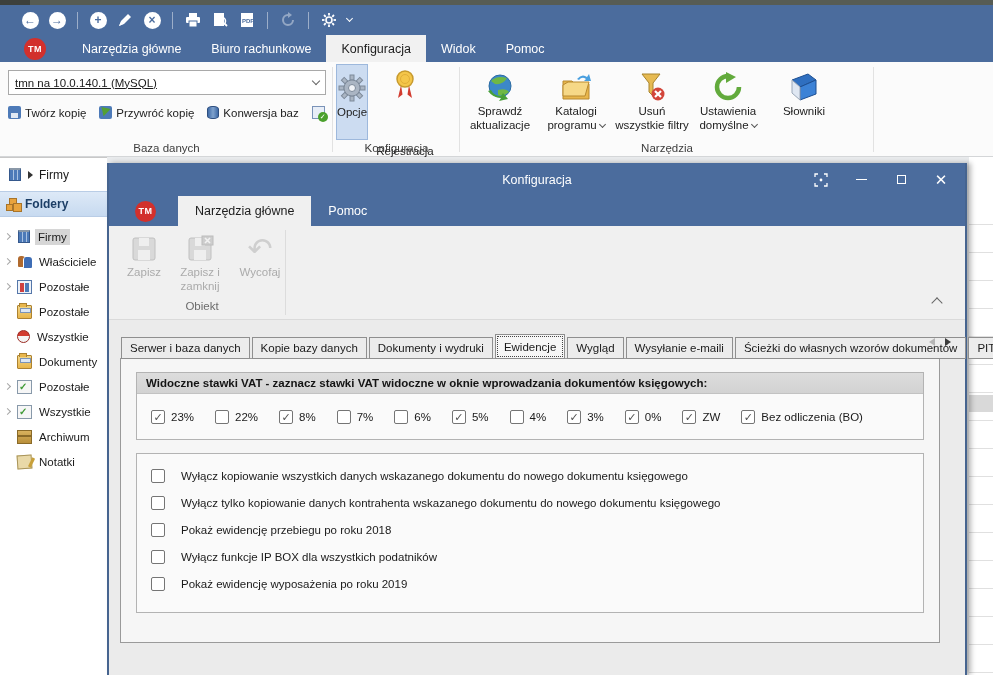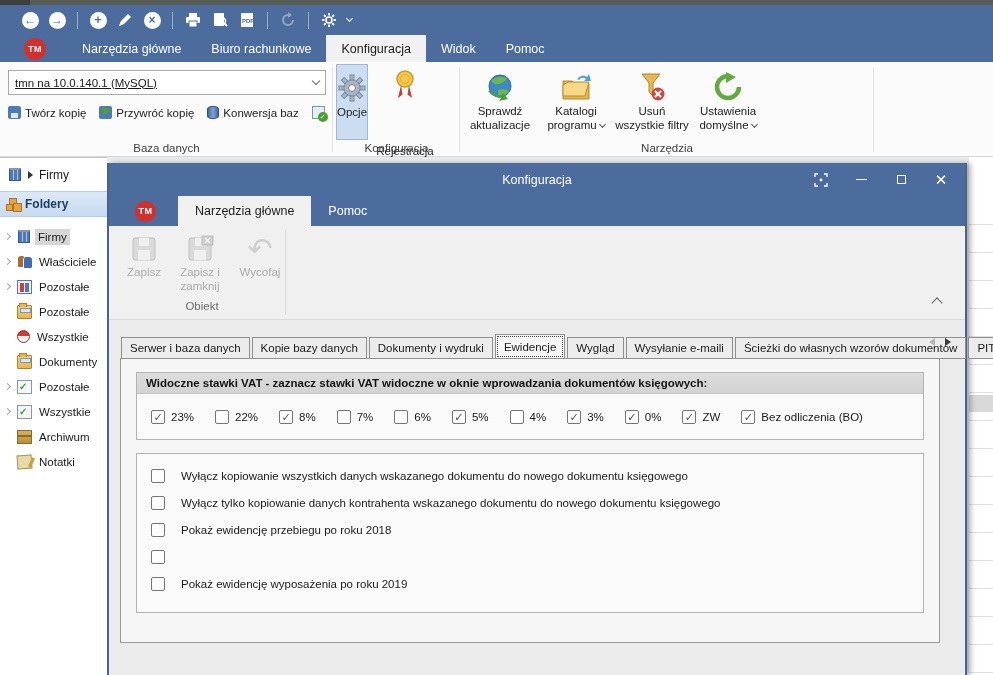--- a/index.html
+++ b/index.html
@@ -325,20 +325,30 @@
       </div>
       <div class="bigbtn">
         <span class="bicon">
           <svg width="30" height="30" viewBox="0 0 30 30">
               <path d="M15 4 a11 11 0 1 0 11 11" fill="none" stroke="#62aa3c" stroke-width="4.5"></path>
               <path d="M13 0 l10 5 -10 6 z" fill="#62aa3c"></path>
             </svg>
         </span>
         <span><span>Ustawienia domyślne</span><span class="chev-dn"></span></span>
       </div>
+      <div class="bigbtn">
+        <span class="bicon">
+          <svg width="32" height="30" viewBox="0 0 32 30">
+              <path d="M4 8 L20 2 L28 8 L12 15 Z" fill="#2f6fc0" stroke="#1d4f92"></path>
+              <path d="M12 15 L28 8 L28 22 L12 28 Z" fill="#3c82d6" stroke="#1d4f92"></path>
+              <path d="M4 8 L12 15 L12 28 L4 21 Z" fill="#dfe7f2" stroke="#9aa7b8"></path>
+            </svg>
+        </span>
+        <span>Słowniki</span>
+      </div>
     </div>
     <div class="glabel">Narzędzia</div>
     <div class="gsep"></div>
   </div>
 </div>
 
 <div class="sidebar">
   <div class="sb-top">
     <span class="building-icon"></span>
     <span class="arrow"></span>
@@ -555,20 +565,21 @@
             <label class="cbrow">
               <span class="cb"></span>
               <span class="cblabel">Wyłącz tylko kopiowanie danych kontrahenta wskazanego dokumentu do nowego dokumentu księgowego</span>
             </label>
             <label class="cbrow">
               <span class="cb"></span>
               <span class="cblabel">Pokaż ewidencję przebiegu po roku 2018</span>
             </label>
             <label class="cbrow">
               <span class="cb"></span>
+              <span class="cblabel">Wyłącz funkcje IP BOX dla wszystkich podatników</span>
             </label>
             <label class="cbrow">
               <span class="cb"></span>
               <span class="cblabel">Pokaż ewidencję wyposażenia po roku 2019</span>
             </label>
           </div>
       </div>
     </div>
   </div>
 </div>

